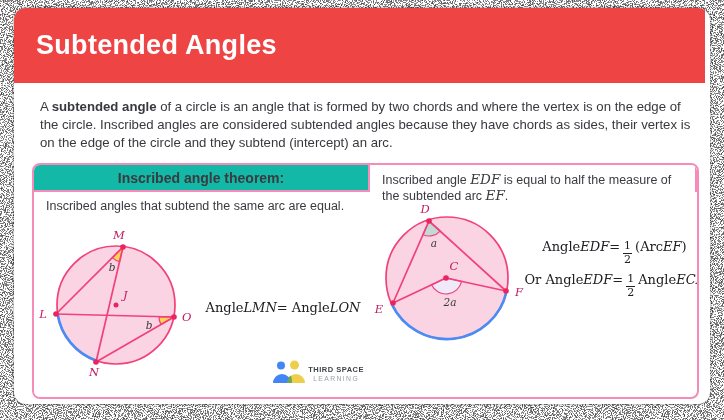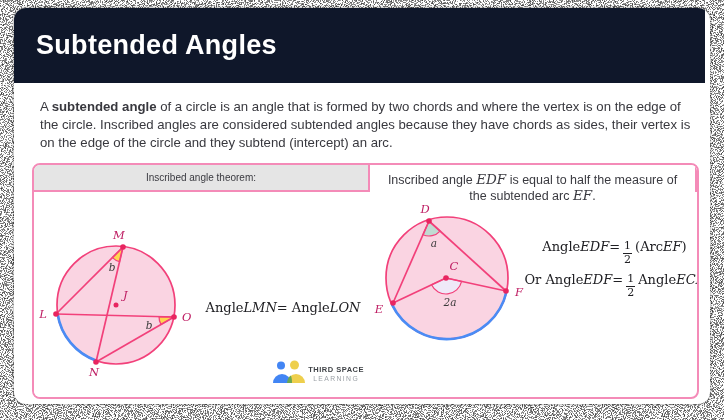--- a/index.html
+++ b/index.html
@@ -1,35 +1,35 @@
 <!DOCTYPE html>
 <html><head>
 <meta charset="utf-8">
 <style>
   html,body{margin:0;padding:0;width:724px;height:420px;overflow:hidden;background:#fff;
     font-family:"Liberation Sans",sans-serif;}
   .noise-bg{position:absolute;left:0;top:0;z-index:0;}
   .card{position:absolute;left:14px;top:8px;width:696px;height:396px;background:#fff;
     border-radius:12px;overflow:hidden;z-index:1;box-shadow:0 0 3px rgba(0,0,0,.55);}
-  .hdr{position:absolute;left:0;top:0;right:5px;height:75px;background:#0f172a;}
+  .hdr{position:absolute;left:0;top:0;right:5px;height:75px;background:#ef4444;}
   .title{position:absolute;left:22px;top:0;height:75px;display:flex;align-items:center;
     color:#fff;font-size:27px;font-weight:bold;letter-spacing:.3px;}
   .intro{position:absolute;left:19px;top:83px;width:660px;margin:7px;font-size:13.2px;
     line-height:18px;color:#38383E;}
   .tk-b{font-weight:bold;}
   .tk-it{font-family:"DejaVu Serif",serif;font-style:italic;}
   .celltext .tk-it{font-size:1.08em;}
   .tbl{position:absolute;left:18px;top:155px;width:663px;height:232px;background:#fff;
     border:2px solid #F48BB8;border-radius:8px;overflow:hidden;display:grid;
     grid-template-columns:336px 1fr;grid-template-rows:27px 1fr;}
-  .th{background:#e5e5e5;border-bottom:2px solid #F48BB8;display:flex;align-items:center;
-    justify-content:center;font-size:10px;font-weight:normal;color:#3A3A40;}
+  .th{background:#14b8a6;border-bottom:2px solid #F48BB8;display:flex;align-items:center;
+    justify-content:center;font-size:14px;font-weight:bold;color:#3A3A40;}
   .th1,.td1{border-right:2px solid #F48BB8;}
   .td{position:relative;background:#fff;}
-  .celltext{text-align:center;padding:7px 12px 0;font-size:12.5px;line-height:15px;color:#3A3A40;}
+  .celltext{padding:7px 12px 0;font-size:12.5px;line-height:15px;color:#3A3A40;}
   .diagram{position:absolute;left:0;top:34px;}
   .formulas{position:absolute;left:170px;right:6px;top:74px;display:flex;flex-direction:column;
     gap:7px;align-items:center;}
   .formula{font-family:"DejaVu Serif",serif;font-size:13px;color:#202024;white-space:nowrap;
     display:flex;}
   .formula .tk-rm{font-family:"DejaVu Serif",serif;}
   .f-right{position:absolute;left:164px;right:2px;top:108px;justify-content:center;}
   .frac{display:inline-flex;flex-direction:column;align-items:center;font-size:11px;
     line-height:1.15;margin:0 3px;transform:translateY(1px);}
   .frac .num{border-bottom:1px solid #202024;padding:0 1px;}
@@ -115,20 +115,21 @@
               <span class="num">1</span>
               <span>2</span>
             </span>
             <span class="tk-rm">Angle </span>
             <span class="tk-it">ECF</span>
           </div>
       </div>
     </div>
 
     <div class="td td2">
+      <div class="celltext">Inscribed angles that subtend the same arc are equal.</div>
 
       <svg class="diagram" width="165" height="165" viewBox="0 0 165 165">
         <circle cx="82" cy="79" r="59" fill="#FAD4E2" stroke="#F2407A" stroke-width="1.7"></circle>
         <path d="M23.6,87.7 A59,59 0 0 0 62.5,134.7" fill="none" stroke="#4A8CF5" stroke-width="2.6"></path>
         <path d="M89,21 L78.4,31.6 A15,15 0 0 0 85.6,35.6 Z" fill="#FFD54F" stroke="#F2407A" stroke-width="1.2"></path>
         <path d="M140,91 L127,98.5 A15,15 0 0 1 125,90.6 Z" fill="#FFD54F" stroke="#F2407A" stroke-width="1.2"></path>
         <g stroke="#F2407A" stroke-width="1.7">
           <line x1="22" y1="88" x2="89" y2="21"></line>
           <line x1="89" y1="21" x2="62" y2="136"></line>
           <line x1="22" y1="88" x2="140" y2="91"></line>

